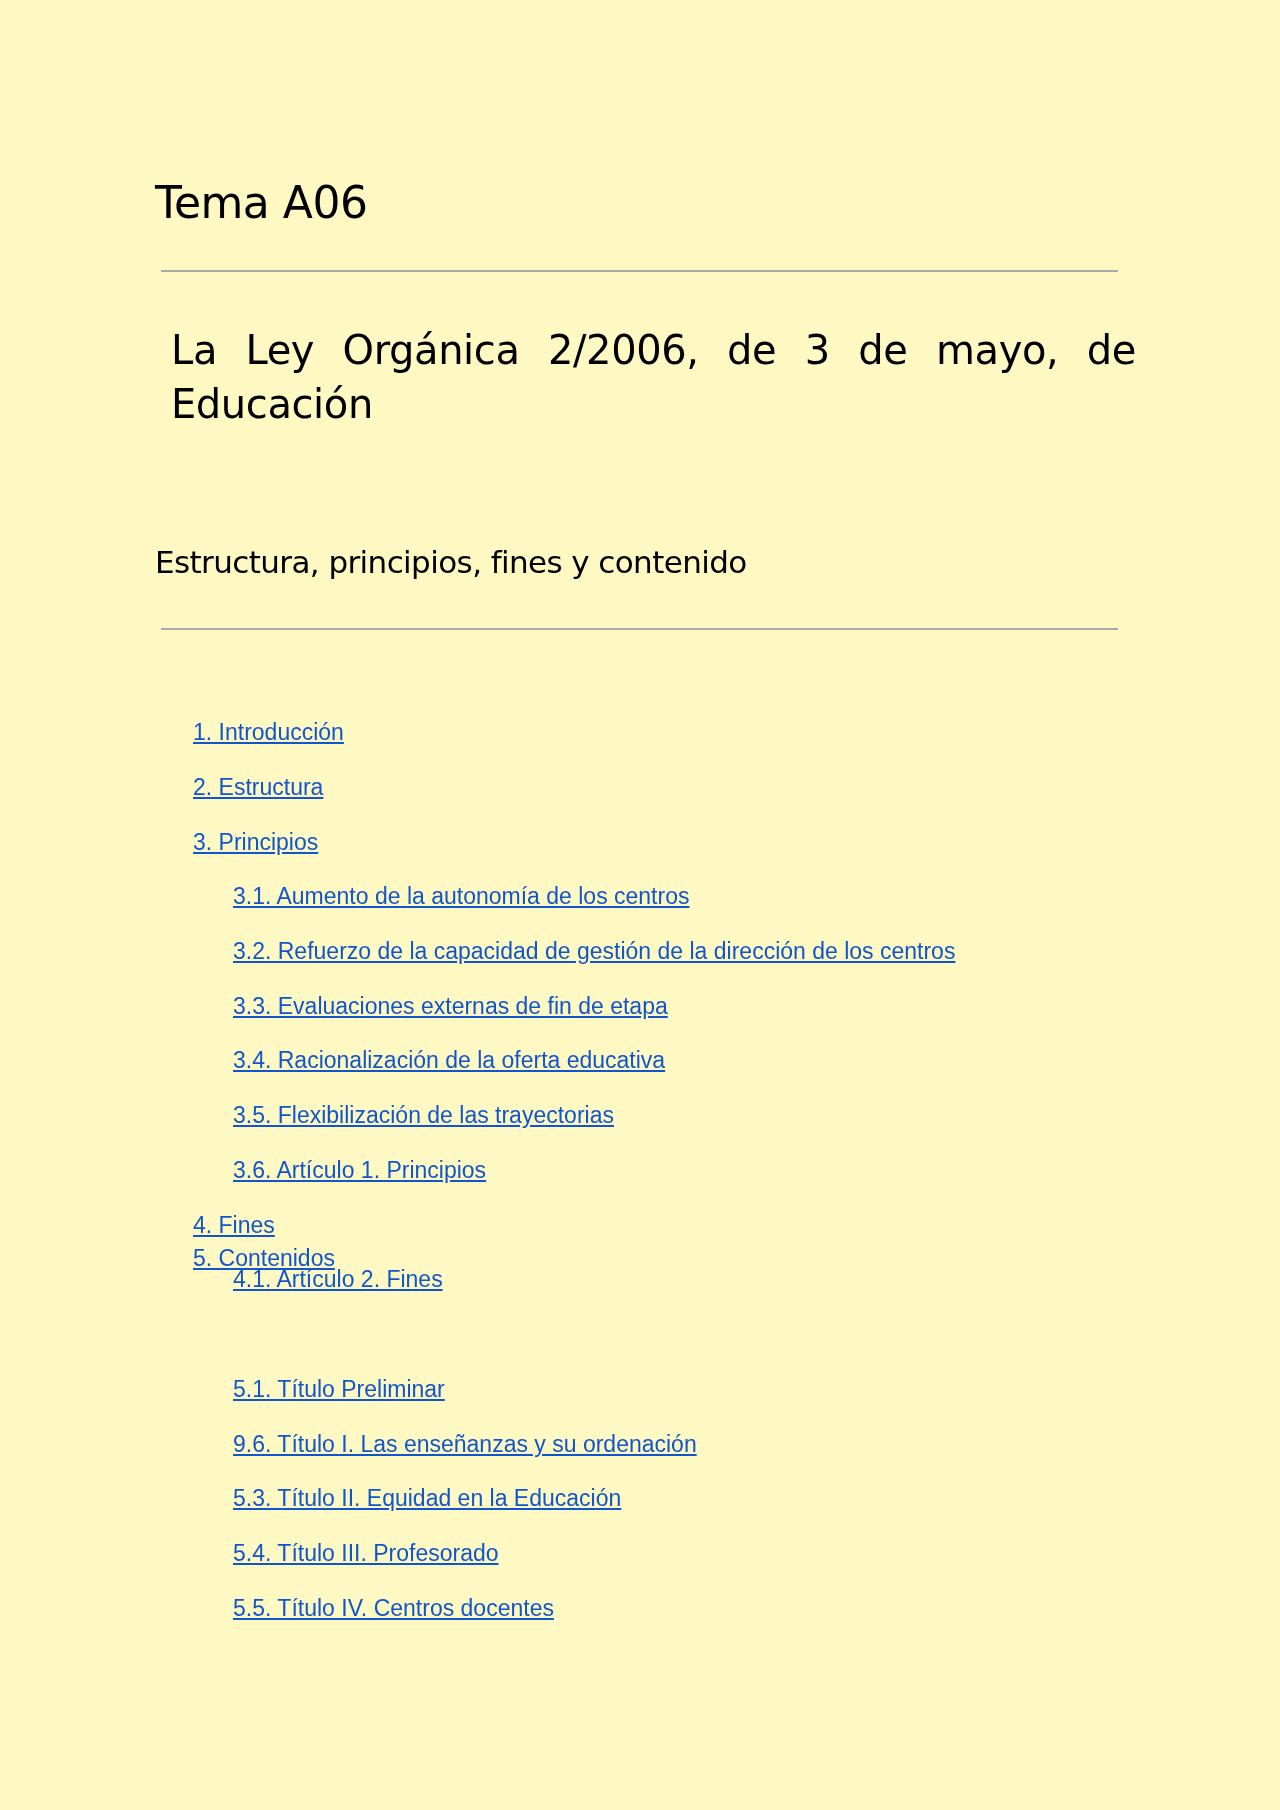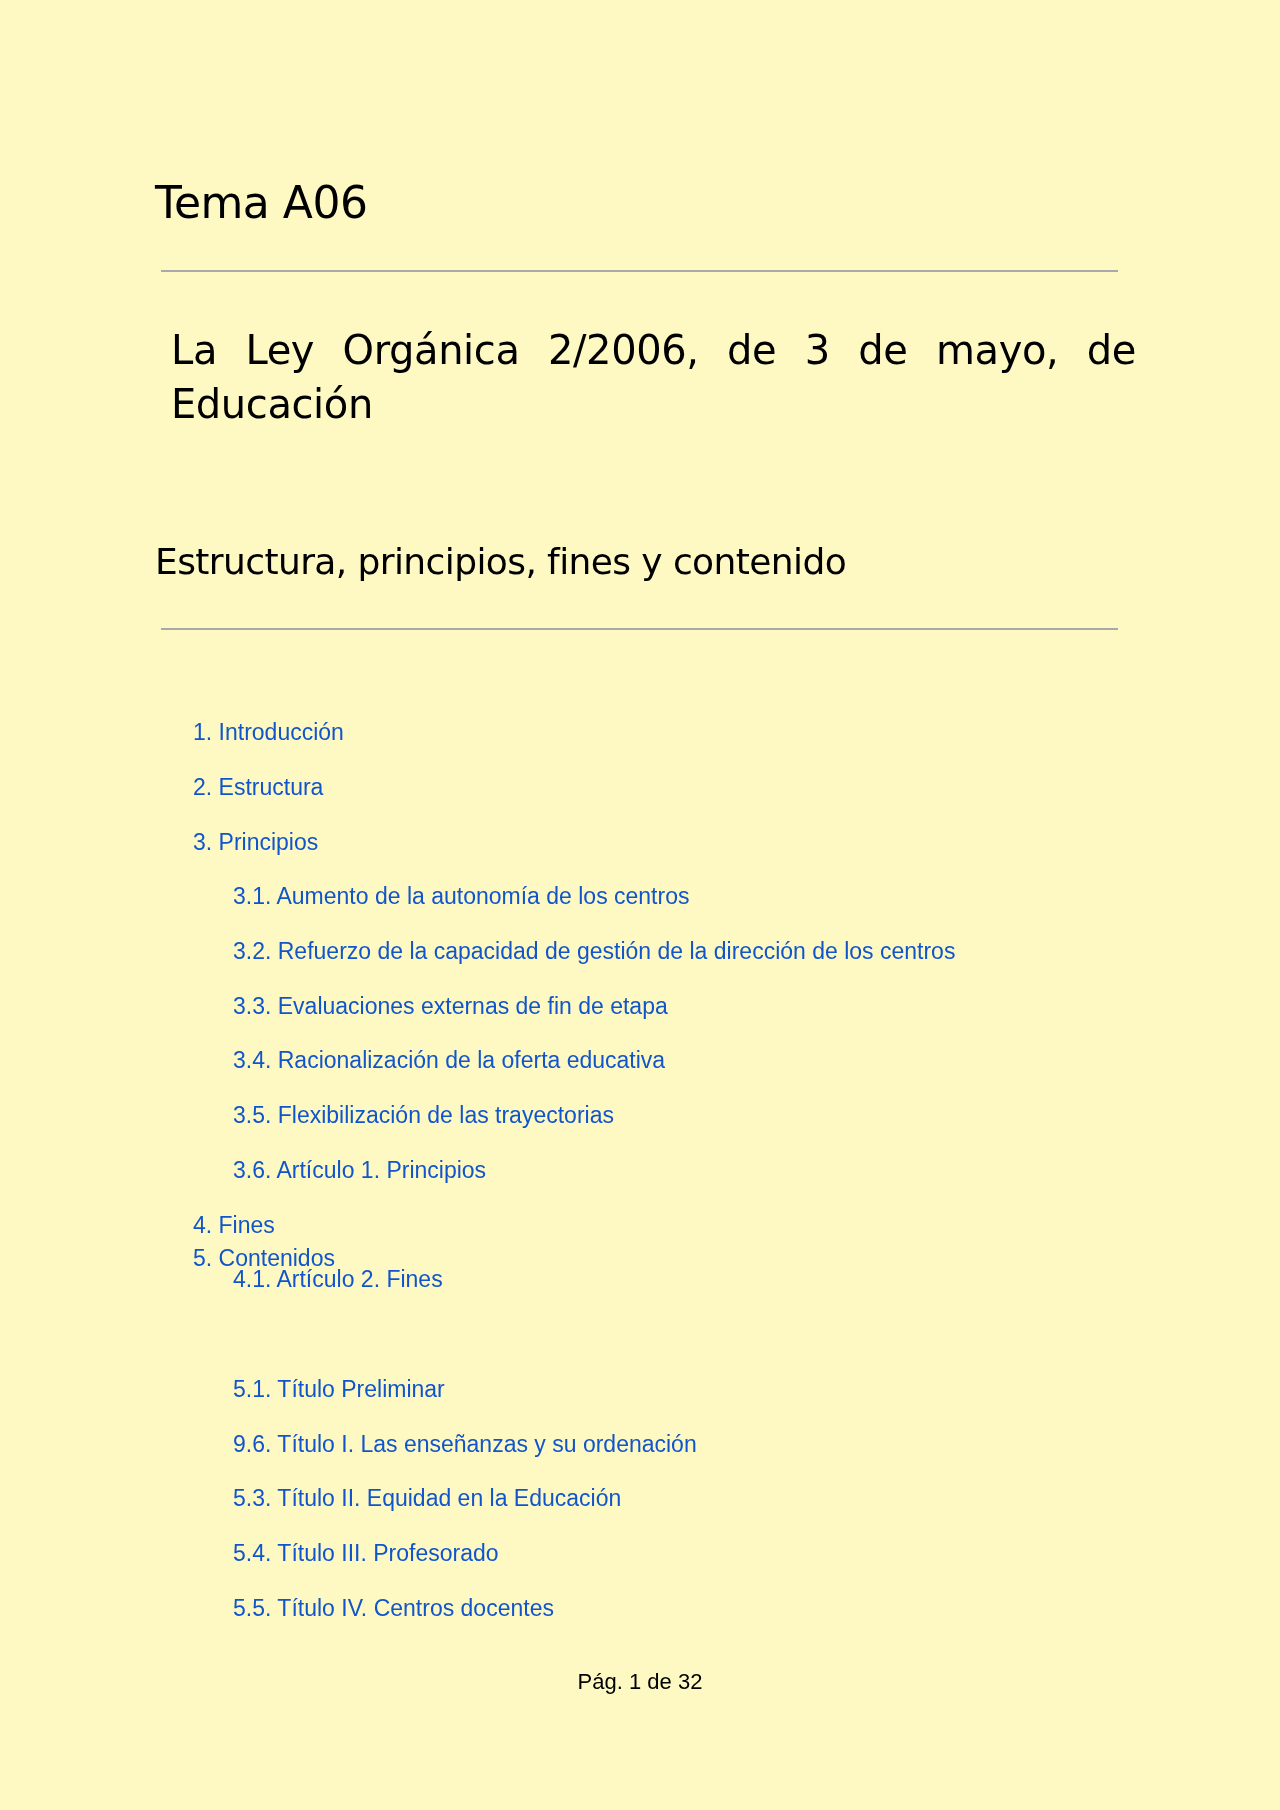--- a/index.html
+++ b/index.html
@@ -68,21 +68,21 @@
       text-align: justify;
       text-align-last: left;
       letter-spacing: -0.2px;
       margin: 0;
     }
     .doc-heading {
       position: absolute;
       left: 155px;
       top: 537px;
       font-family: "DejaVu Sans", sans-serif;
-      font-size: 36px;
+      font-size: 31px;
       line-height: 50px;
       color: #000000;
       letter-spacing: -0.6px;
       white-space: nowrap;
       margin: 0;
       font-weight: normal;
     }
     .toc {
       position: absolute;
       left: 0;
@@ -94,20 +94,21 @@
     }
     .toc-item {
       position: absolute;
       font-family: "Liberation Sans", sans-serif;
       font-size: 23px;
       line-height: 27px;
       white-space: nowrap;
     }
     .toc-item a {
       color: #1155cc;
+      text-decoration: underline;
       text-underline-offset: 2px;
       cursor: pointer;
     }
     .lvl-1 { left: 193px; }
     .lvl-2 { left: 233px; }
     .footer {
       position: absolute;
       left: 0;
       width: 1280px;
       top: 1669px;
@@ -147,15 +148,14 @@
     <li class="toc-item lvl-1" style="top:1212px"><a>4. Fines</a></li>
     <li class="toc-item lvl-2" style="top:1266px"><a>4.1. Artículo 2. Fines</a></li>
     <li class="toc-item lvl-1" style="top:1245px"><a>5. Contenidos</a></li>
     <li class="toc-item lvl-2" style="top:1376px"><a>5.1. Título Preliminar</a></li>
     <li class="toc-item lvl-2" style="top:1431px"><a>9.6. Título I. Las enseñanzas y su ordenación</a></li>
     <li class="toc-item lvl-2" style="top:1485px"><a>5.3. Título II. Equidad en la Educación</a></li>
     <li class="toc-item lvl-2" style="top:1540px"><a>5.4. Título III. Profesorado</a></li>
     <li class="toc-item lvl-2" style="top:1595px"><a>5.5. Título IV. Centros docentes</a></li>
   </ul>
 
-  <div class="footer">Pág. 1 de 32</div>
 
 </div>
 
 </body></html>

